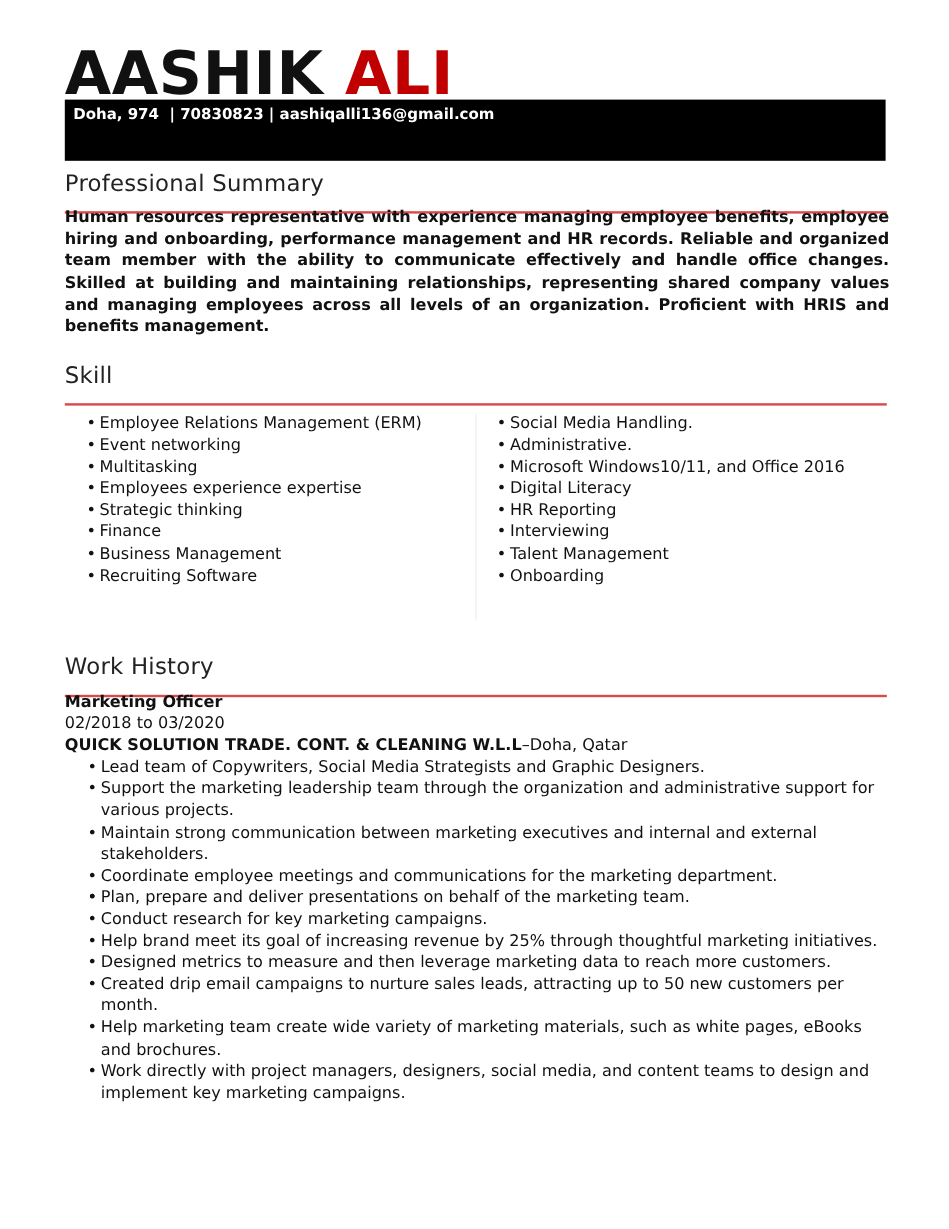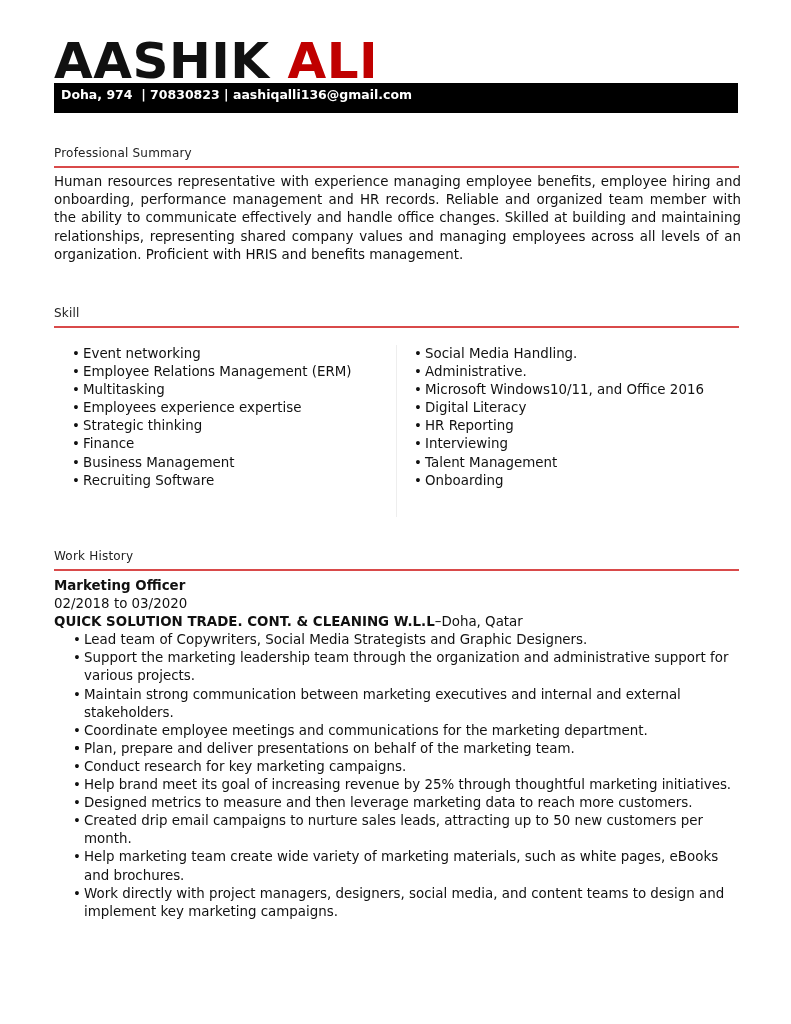--- a/index.html
+++ b/index.html
@@ -8,34 +8,34 @@
       font-family: "DejaVu Sans", sans-serif; color: #111111;
     }
     .name {
       position: absolute; left: 54px; top: 38px;
       font-family: "DejaVu Sans", sans-serif; font-weight: bold;
       font-size: 50px; letter-spacing: 0.5px; line-height: 46px; color: #111;
       white-space: nowrap;
     }
     .name .last { color: #c00000; }
     .contact-bar {
-      position: absolute; left: 54px; top: 83px; width: 684px; height: 30px;
+      position: absolute; left: 54px; top: 83px; width: 684px; height: 51px;
       background: #000000; color: #ffffff;
       font-weight: bold; font-size: 12.5px; line-height: 24px;
       box-sizing: border-box; padding-left: 7px; white-space: nowrap;
     }
     .section-title {
       position: absolute; left: 54px; width: 685px;
-      font-size: 12px; color: #222; line-height: 24px;
+      font-size: 19px; color: #222; line-height: 24px;
       font-family: "DejaVu Sans", sans-serif; letter-spacing: 0.2px;
-      border-bottom: 2px solid #d94a4a; padding-bottom: 1px; box-sizing: content-box;
+      border-bottom: 2px solid #d94a4a; padding-bottom: 11px; box-sizing: content-box;
     }
     .summary {
       position: absolute; left: 54px; top: 173px; width: 687px;
-      font-size: 13.4px; line-height: 18.2px; text-align: justify; color: #111;
+      font-size: 13.4px; line-height: 18.2px; text-align: justify; color: #111; font-weight: bold;
     }
     .skills {
       position: absolute; left: 54px; top: 345px; width: 690px; height: 182px;
     }
     .skills .col { position: absolute; top: 0; font-size: 13.4px; line-height: 18.1px; }
     .skills .col.left { left: 18px; width: 300px; }
     .skills .col.right { left: 360px; width: 340px; }
     .skills .divider {
       position: absolute; left: 342px; top: 0; width: 1px; height: 172px; background: #eeeeee;
     }
@@ -62,22 +62,22 @@
 <div class="contact-bar">
   <span style="white-space:pre;">Doha, 974  | 70830823 | aashiqalli136@gmail.com</span>
 </div>
 
 <div class="section-title" style="top:141px;">Professional  Summary</div>
 <div class="summary">Human resources representative with experience managing employee benefits, employee hiring and onboarding, performance management and HR records. Reliable and organized team member with the ability to communicate effectively and handle office changes. Skilled at building and maintaining relationships, representing shared company values and managing employees across all levels of an organization. Proficient with HRIS and benefits management.</div>
 
 <div class="section-title" style="top:301px;">Skill</div>
 <div class="skills">
   <div class="col left">
+    <div class="skill"><span class="dot">•</span><span style="white-space:normal;">Employee Relations Management (ERM)</span></div>
     <div class="skill"><span class="dot">•</span><span>Event networking</span></div>
-    <div class="skill"><span class="dot">•</span><span style="white-space:normal;">Employee Relations Management (ERM)</span></div>
     <div class="skill"><span class="dot">•</span><span>Multitasking</span></div>
     <div class="skill"><span class="dot">•</span><span>Employees experience expertise</span></div>
     <div class="skill"><span class="dot">•</span><span>Strategic thinking</span></div>
     <div class="skill"><span class="dot">•</span><span>Finance</span></div>
     <div class="skill"><span class="dot">•</span><span>Business Management</span></div>
     <div class="skill"><span class="dot">•</span><span>Recruiting Software</span></div>
   </div>
   <div class="divider"></div>
   <div class="col right">
     <div class="skill"><span class="dot">•</span><span>Social Media Handling.</span></div>

